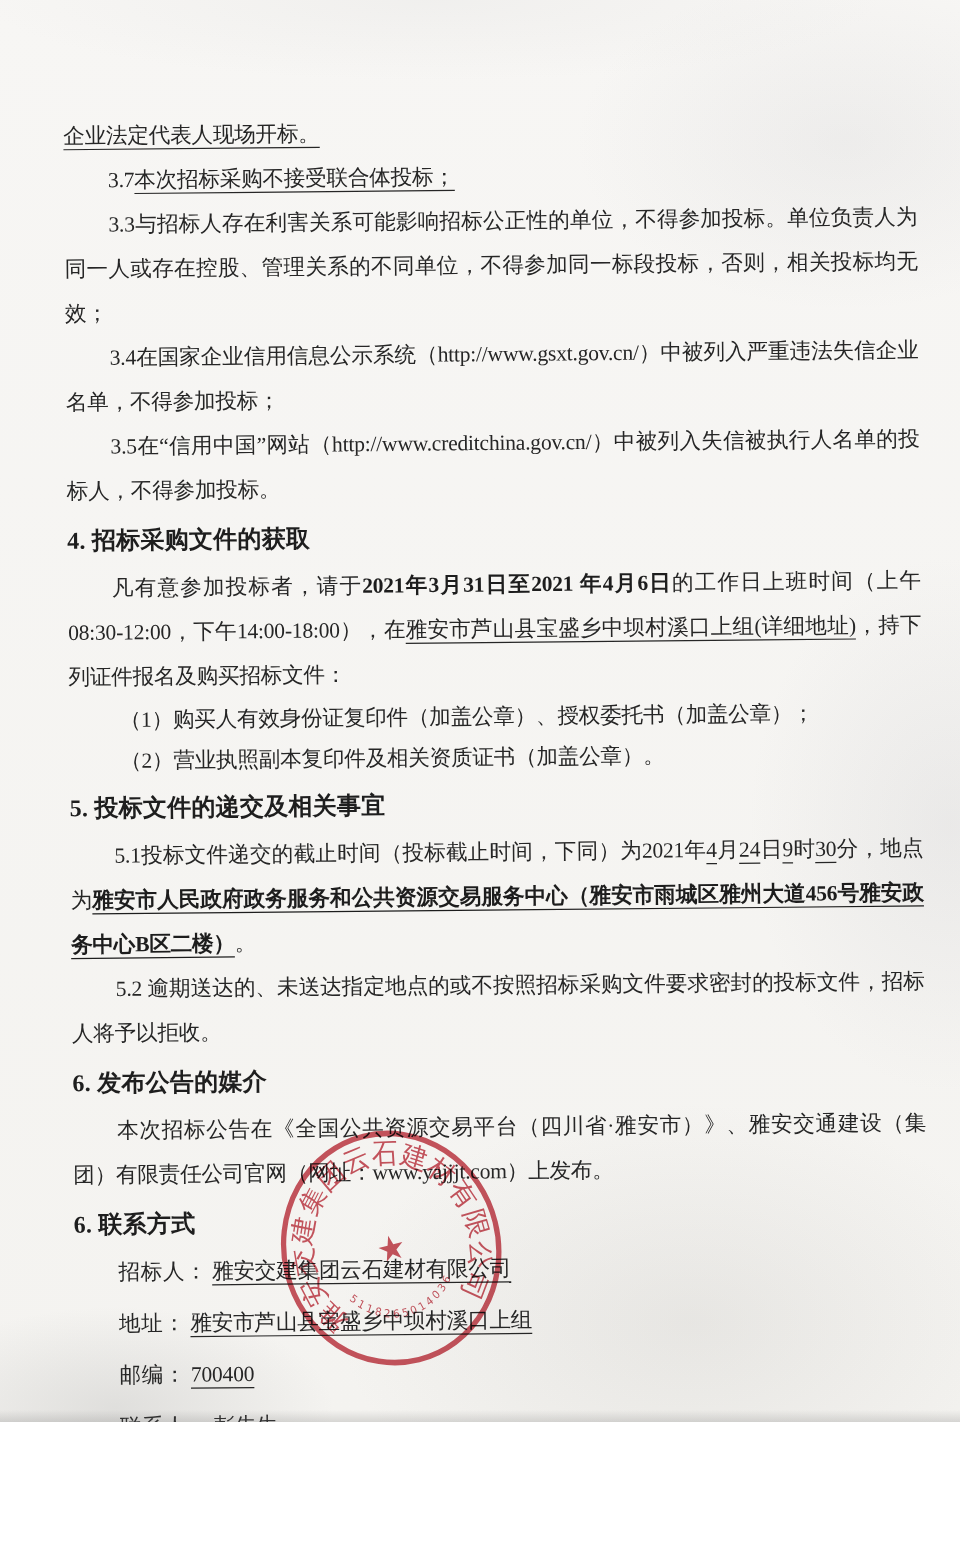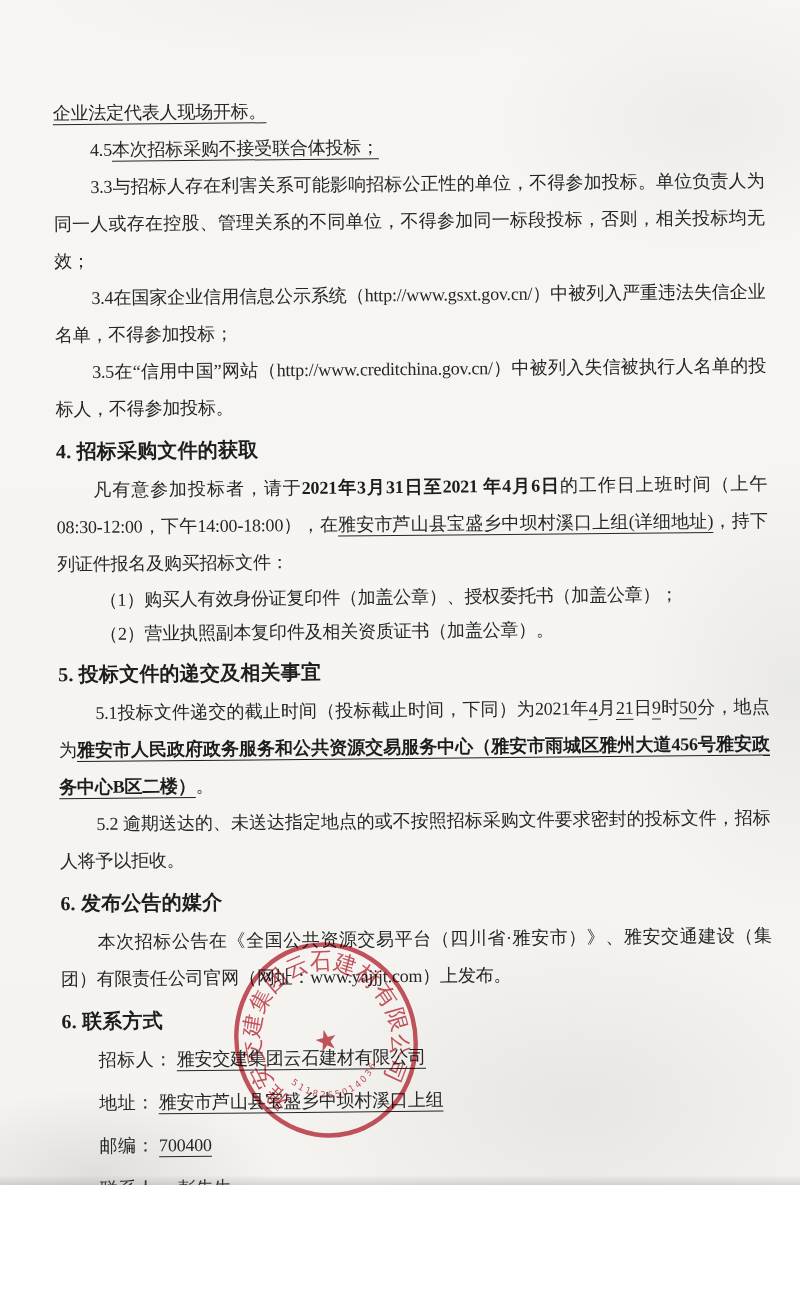--- a/index.html
+++ b/index.html
@@ -70,30 +70,30 @@
   }
   .stamp svg { width: 100%; height: 100%; }
 </style>
 </head>
 <body>
 
 <div class="page">
 
   <div class="content">
       <p class="para"><span class="u">企业法定代表人现场开标。</span></p>
-      <p class="para indent"><span>4.5</span><span class="u">本次招标采购不接受联合体投标；</span></p>
+      <p class="para indent"><span>3.7</span><span class="u">本次招标采购不接受联合体投标；</span></p>
       <p class="para indent"><span>3.3与招标人存在利害关系可能影响招标公正性的单位，不得参加投标。单位负责人为同一人或存在控股、管理关系的不同单位，不得参加同一标段投标，否则，相关投标均无效；</span></p>
       <p class="para indent"><span>3.4在国家企业信用信息公示系统（http://www.gsxt.gov.cn/）中被列入严重违法失信企业名单，不得参加投标；</span></p>
       <p class="para indent"><span>3.5在“信用中国”网站（http://www.creditchina.gov.cn/）中被列入失信被执行人名单的投标人，不得参加投标。</span></p>
       <div class="heading"><span>4. 招标采购文件的获取</span></div>
       <p class="para indent"><span>凡有意参加投标者，请于</span><span class="b">2021年3月31日至2021 年4月6日</span><span>的工作日上班时间（上午08:30-12:00，下午14:00-18:00），在</span><span class="u">雅安市芦山县宝盛乡中坝村溪口上组(详细地址)</span><span>，持下列证件报名及购买招标文件：</span></p>
       <p class="para sub"><span>（1）购买人有效身份证复印件（加盖公章）、授权委托书（加盖公章）；</span></p>
       <p class="para sub"><span>（2）营业执照副本复印件及相关资质证书（加盖公章）。</span></p>
       <div class="heading"><span>5. 投标文件的递交及相关事宜</span></div>
-      <p class="para indent"><span>5.1投标文件递交的截止时间（投标截止时间，下同）为2021年</span><span class="u">4</span><span>月</span><span class="u">21</span><span>日</span><span class="u">9</span><span>时</span><span class="u">50</span><span>分，地点为</span><span class="b u">雅安市人民政府政务服务和公共资源交易服务中心（雅安市雨城区雅州大道456号雅安政务中心B区二楼）</span><span>。</span></p>
+      <p class="para indent"><span>5.1投标文件递交的截止时间（投标截止时间，下同）为2021年</span><span class="u">4</span><span>月</span><span class="u">24</span><span>日</span><span class="u">9</span><span>时</span><span class="u">30</span><span>分，地点为</span><span class="b u">雅安市人民政府政务服务和公共资源交易服务中心（雅安市雨城区雅州大道456号雅安政务中心B区二楼）</span><span>。</span></p>
       <p class="para indent"><span>5.2 逾期送达的、未送达指定地点的或不按照招标采购文件要求密封的投标文件，招标人将予以拒收。</span></p>
       <div class="heading"><span>6. 发布公告的媒介</span></div>
       <p class="para indent"><span>本次招标公告在《全国公共资源交易平台（四川省·雅安市）》、雅安交通建设（集团）有限责任公司官网（网址：www.yajjjt.com）上发布。</span></p>
       <div class="heading"><span>6. 联系方式</span></div>
       <div class="contact-row"><span class="label">招标人：</span><span class="value">雅安交建集团云石建材有限公司</span></div>
       <div class="contact-row"><span class="label">地址：</span><span class="value">雅安市芦山县宝盛乡中坝村溪口上组</span></div>
       <div class="contact-row"><span class="label">邮编：</span><span class="value">700400</span></div>
       <div class="contact-row"><span class="label">联系人：</span><span class="value">彭先生</span></div>
       <div class="contact-row"><span class="label">电话：</span><span class="value">13981608581</span></div>
     </div>

